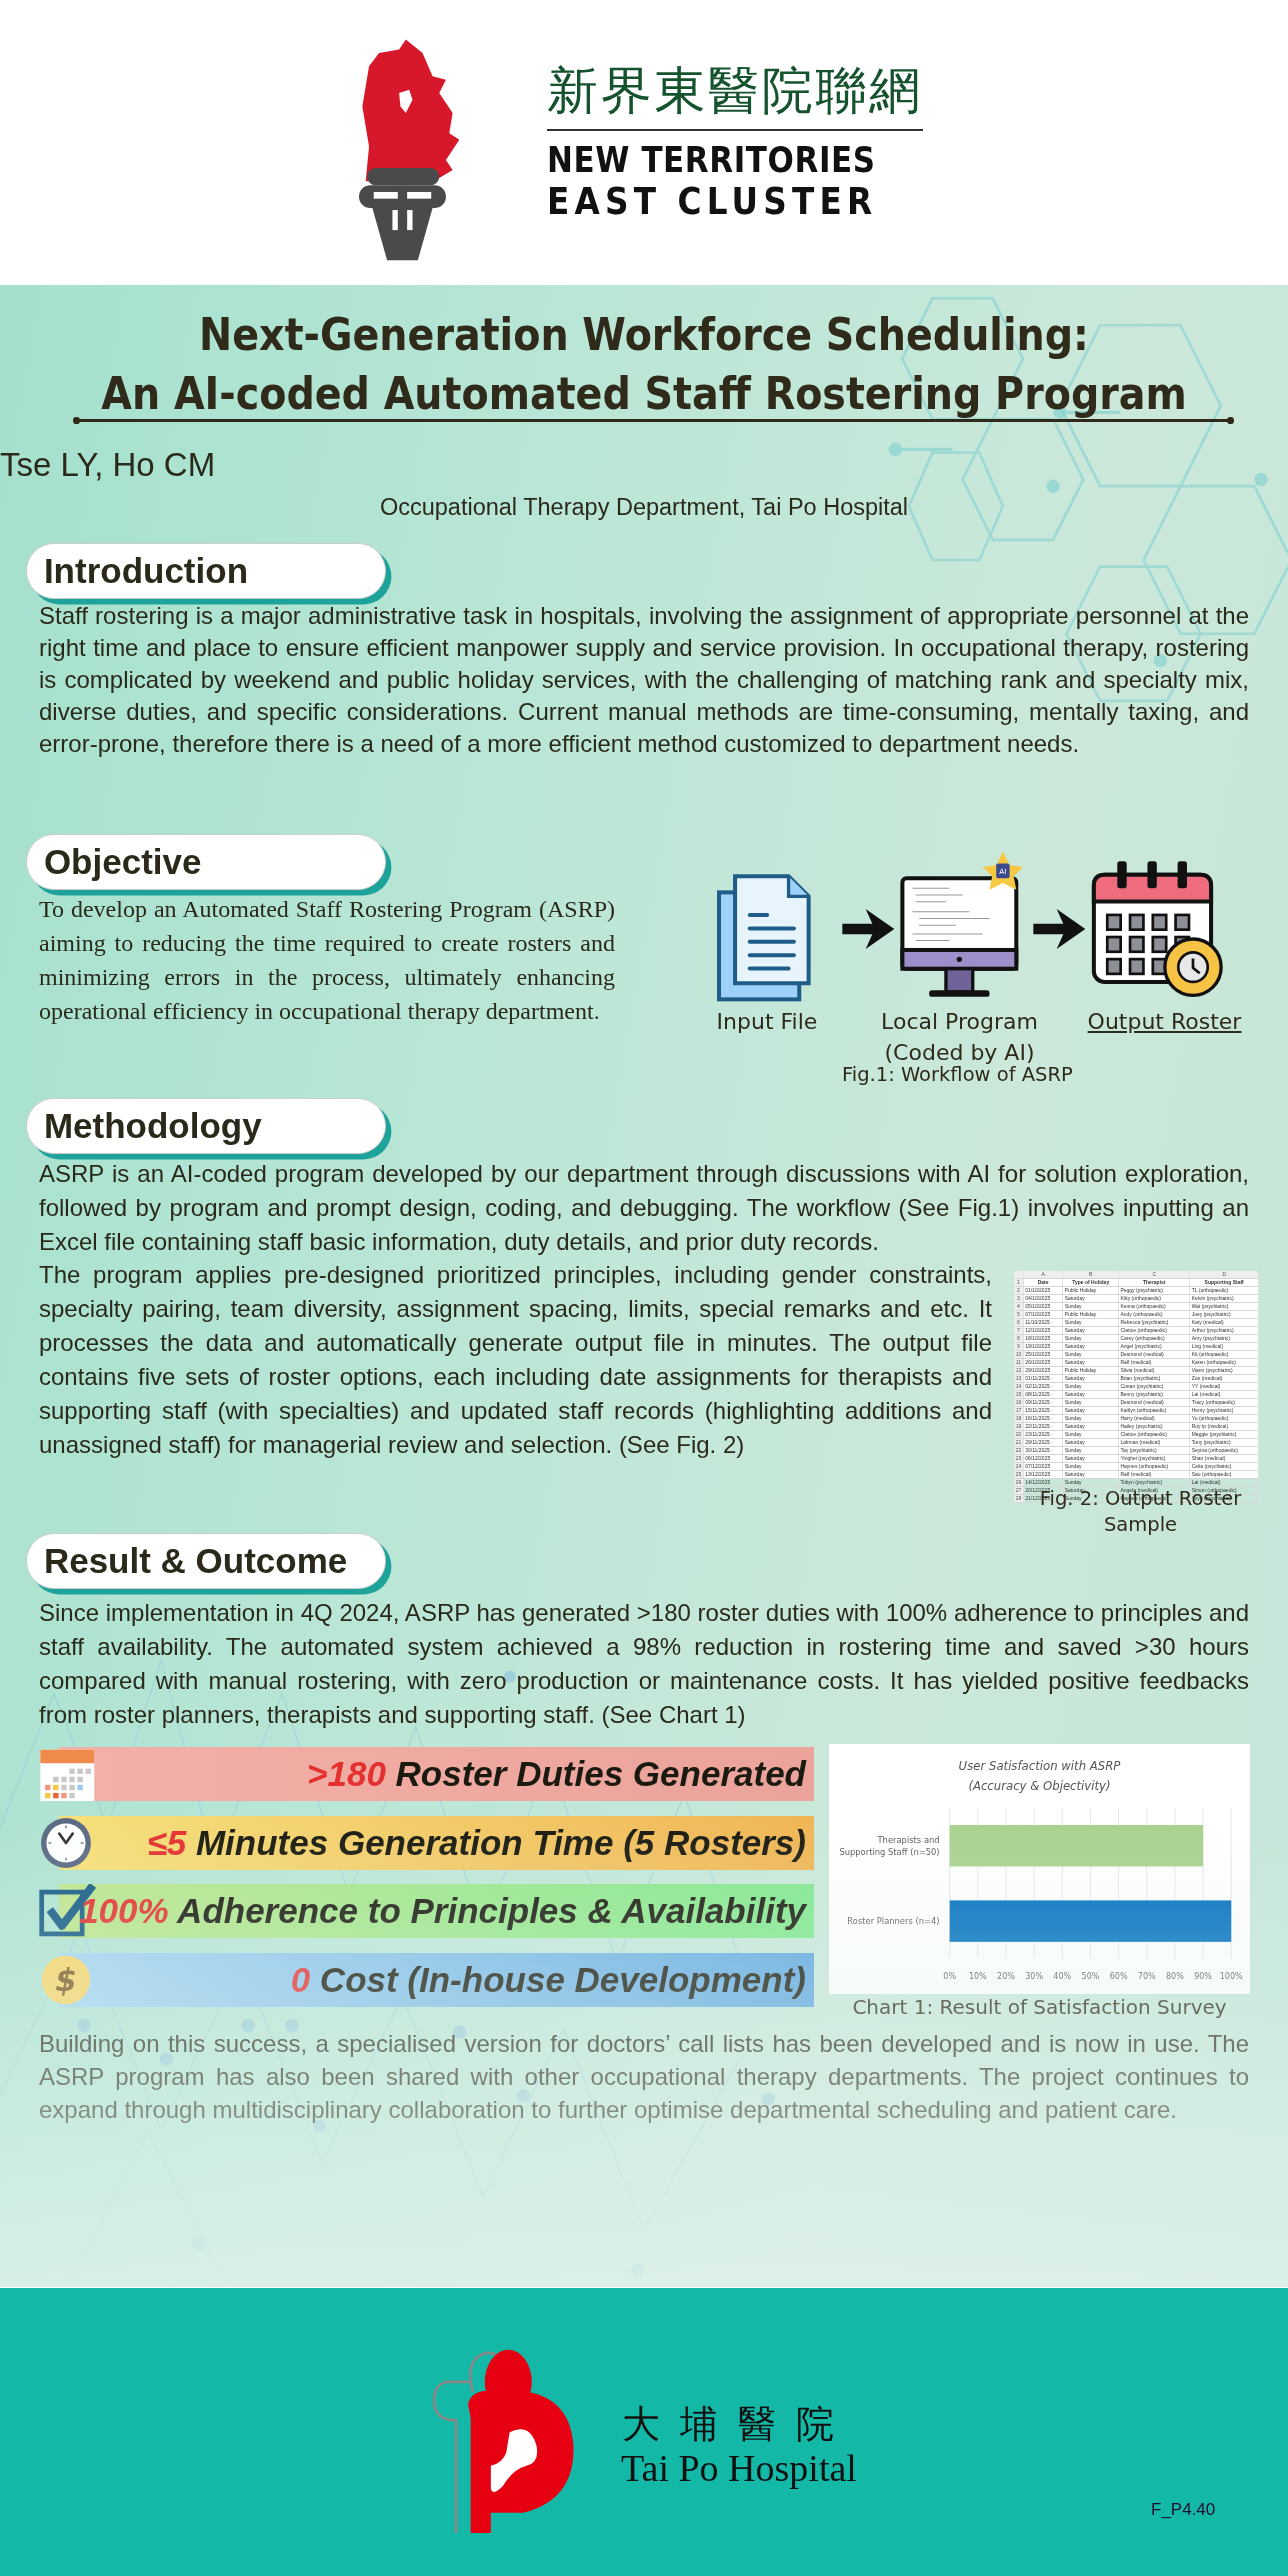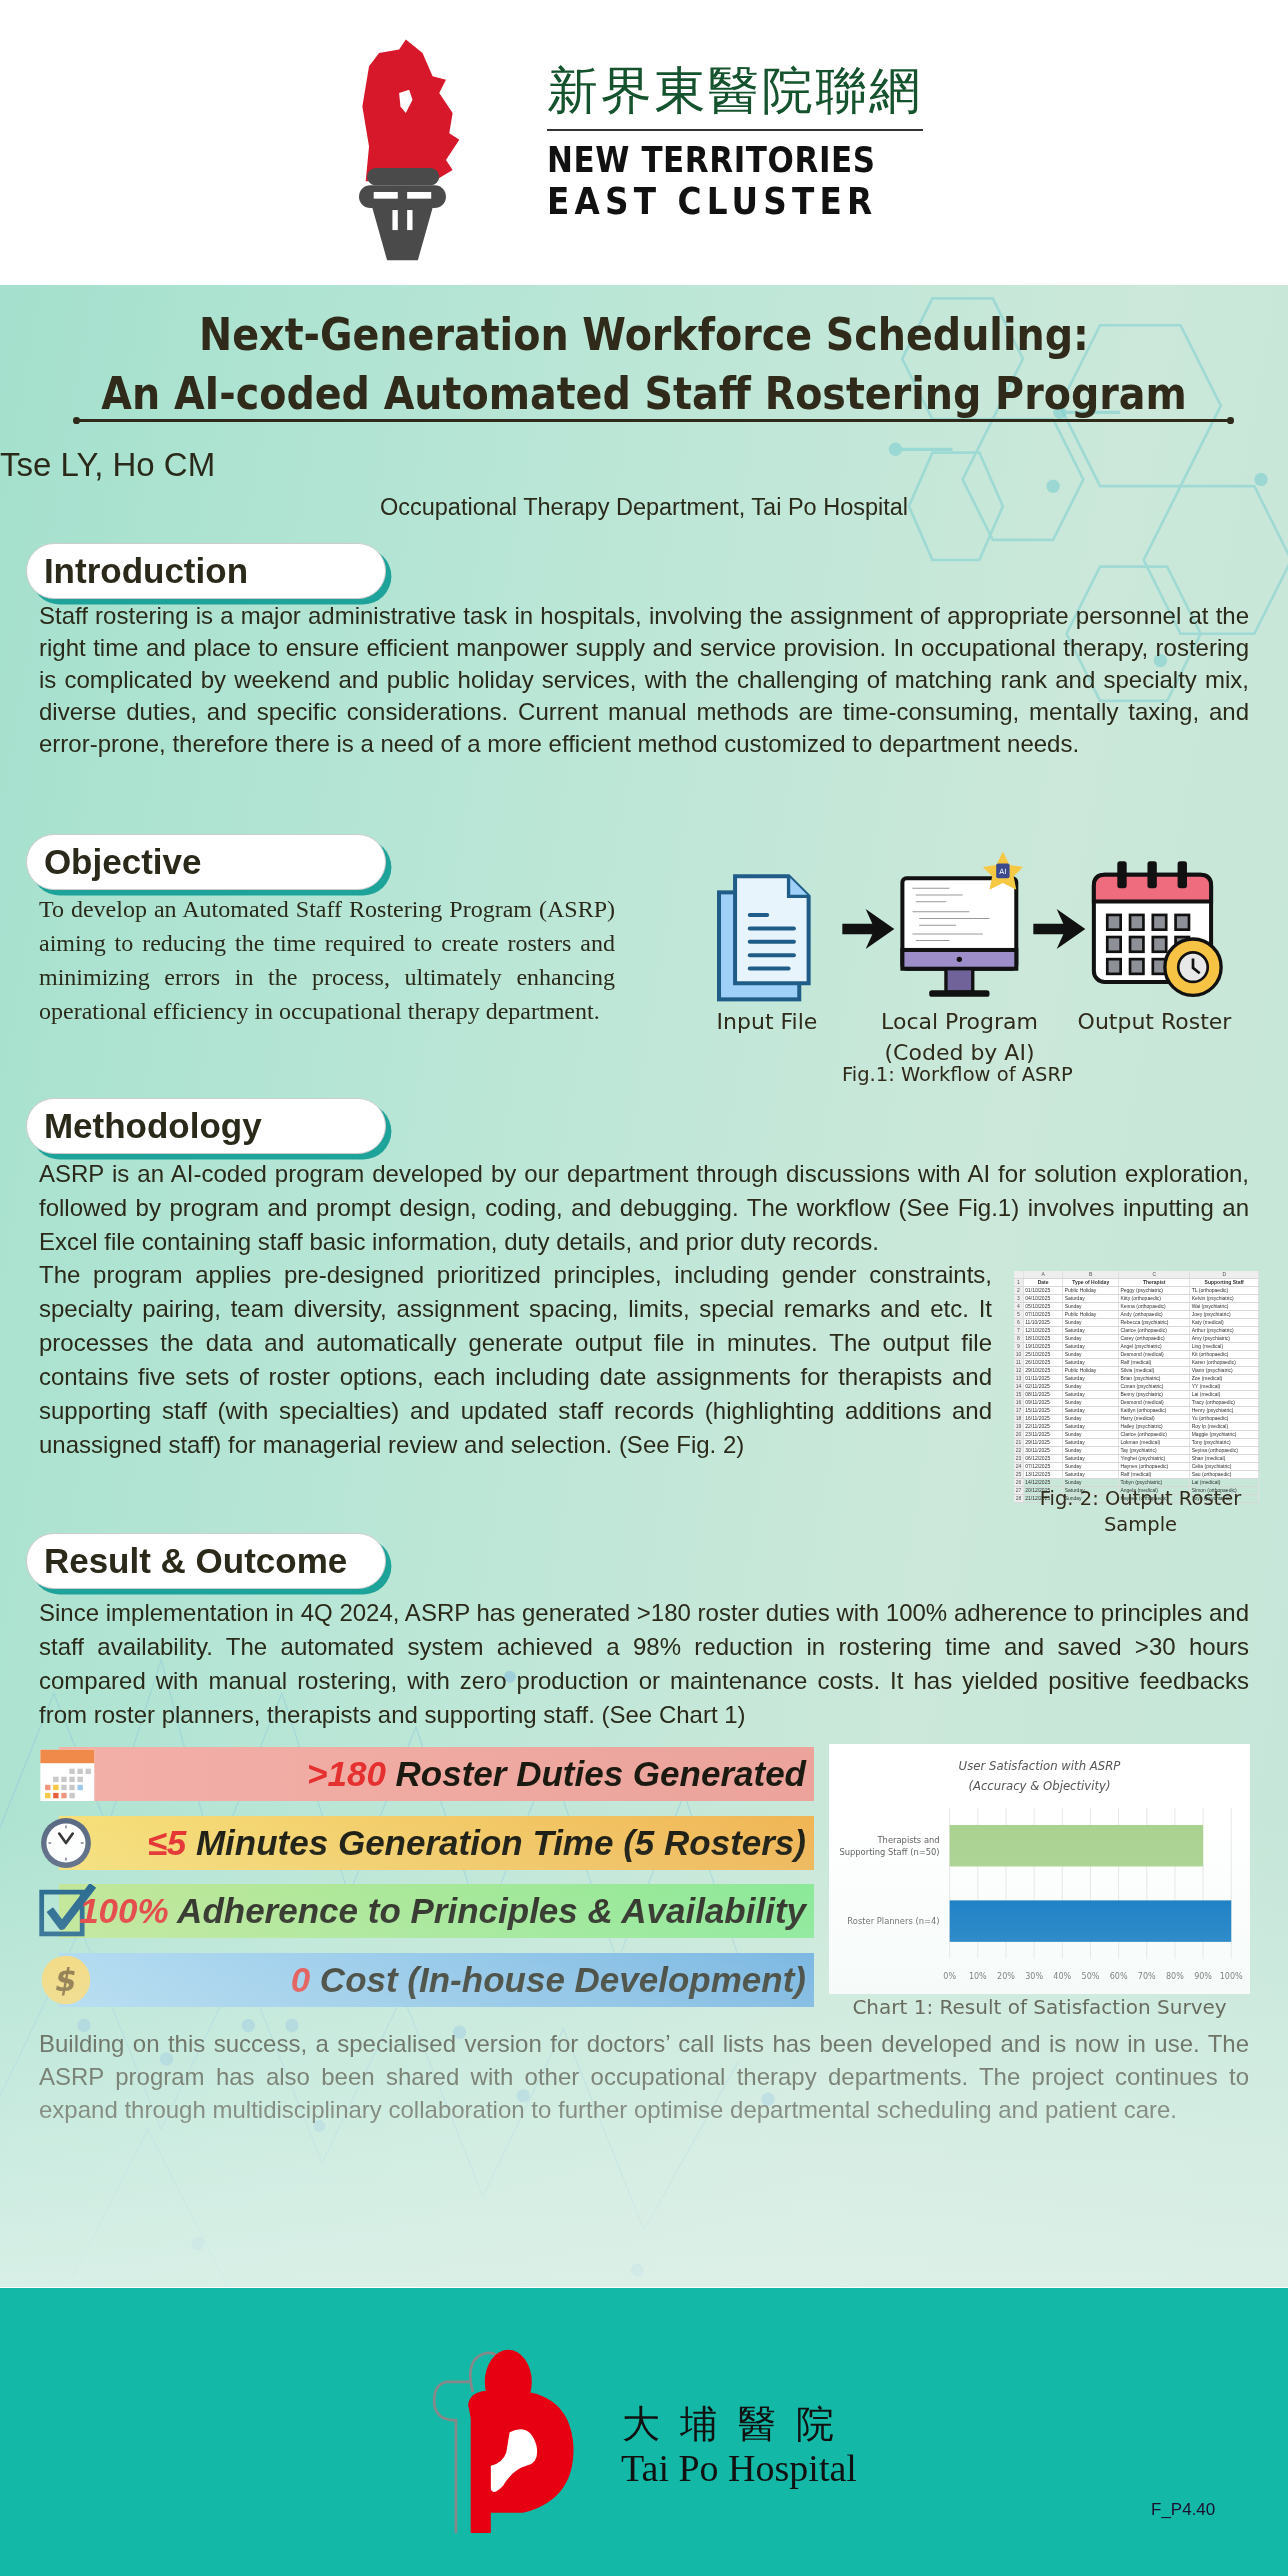--- a/index.html
+++ b/index.html
@@ -213,21 +213,21 @@
           <rect x="64" y="151" width="20" height="22"></rect>
           <rect x="98" y="151" width="20" height="22"></rect>
       </g>
       <circle cx="158" cy="163" r="42" fill="#f7c344" stroke="#111" stroke-width="5"></circle>
       <circle cx="158" cy="163" r="22" fill="#e8e8e8" stroke="#111" stroke-width="4"></circle>
       <path d="M158 150 L158 164 L168 172" stroke="#111" stroke-width="4" fill="none"></path>
     </svg>
     <div class="lbl" style="left:12px; top:164px; width:114px;">Input File</div>
     <div class="lbl" style="left:164px; top:164px; width:195px;">Local Program</div>
     <div class="lbl" style="left:164px; top:195px; width:195px;">(Coded by AI)</div>
-    <div class="lbl" style="left:366px; top:164px; width:181px;">Output Roster</div>
+    <div class="lbl" style="left:376px; top:164px; width:181px;text-decoration:underline;">Output Roster</div>
     <div class="cap" style="left:144px; top:218px;">Fig.1: Workflow of ASRP</div>
   </div>
 
   <div class="sec-head" style="top:813px;">
     <span>Methodology</span>
   </div>
   <div class="para" style="left:39px; top:872px; width:1210px; line-height:34px;">ASRP is an AI-coded program developed by our department through discussions with AI for solution exploration, followed by program and prompt design, coding, and debugging. The workflow (See Fig.1) involves inputting an Excel file containing staff basic information, duty details, and prior duty records.</div>
   <div class="para" style="left:39px; top:973px; width:953px; line-height:34px;">The program applies pre-designed prioritized principles, including gender constraints, specialty pairing, team diversity, assignment spacing, limits, special remarks and etc. It processes the data and automatically generate output file in minutes. The output file contains five sets of roster options, each including date assignments for therapists and supporting staff (with specialties) and updated staff records (highlighting additions and unassigned staff) for managerial review and selection. (See Fig. 2)</div>
 
   <div class="fig2">

